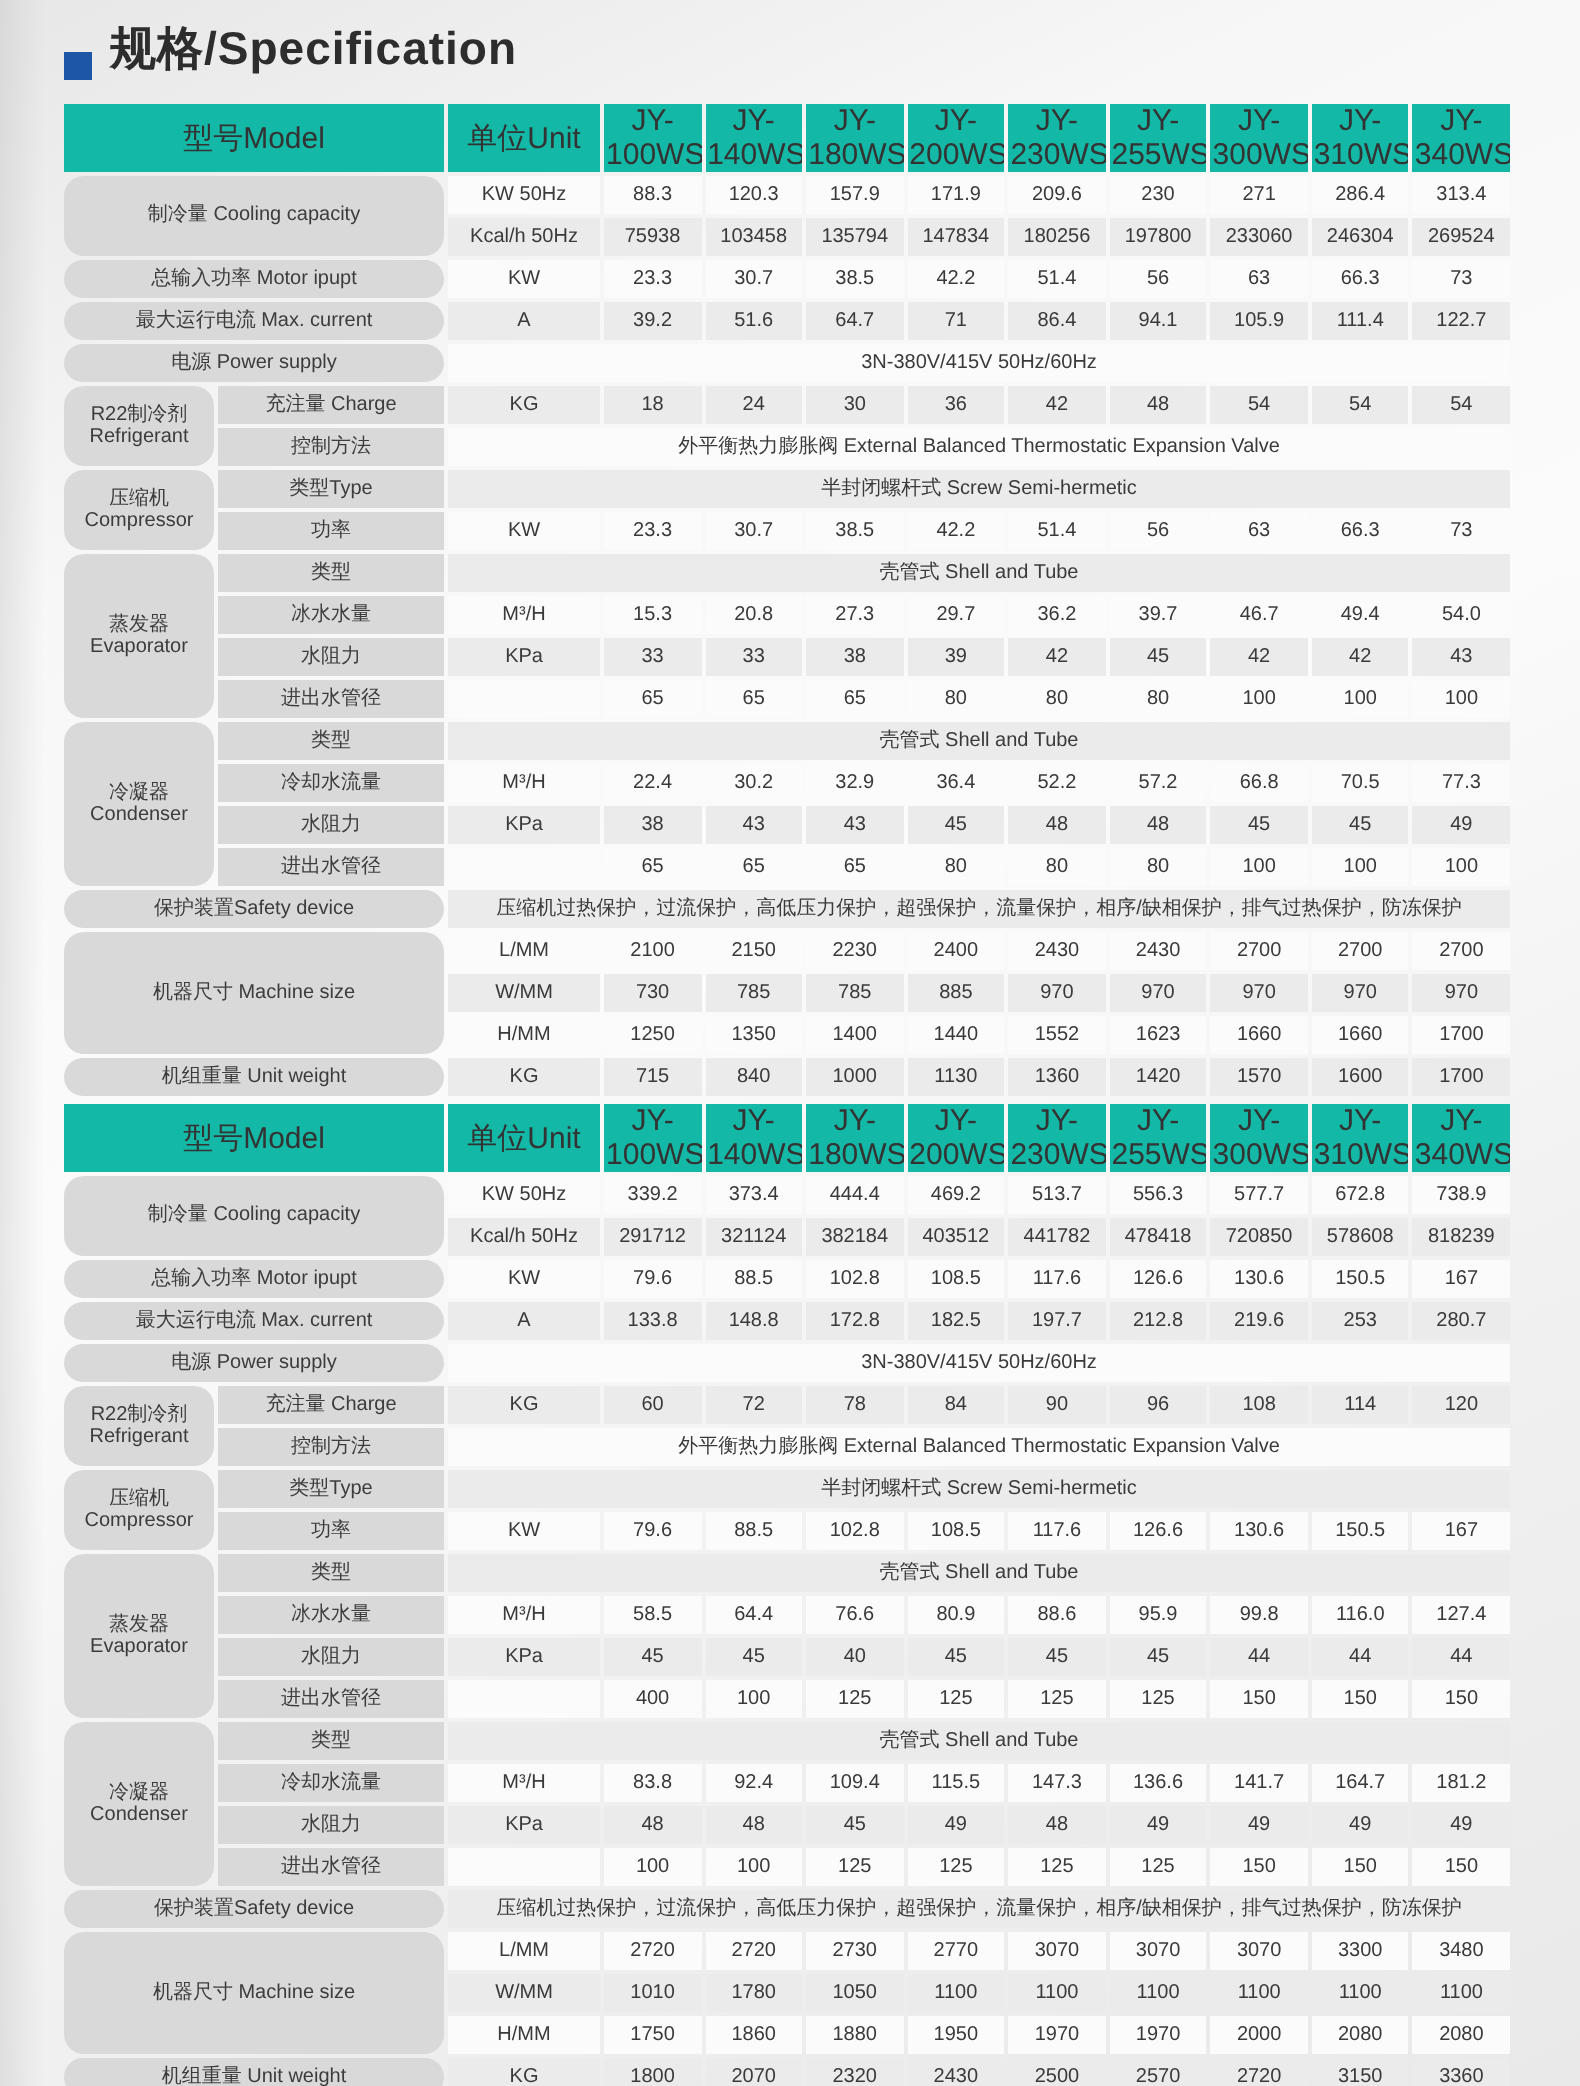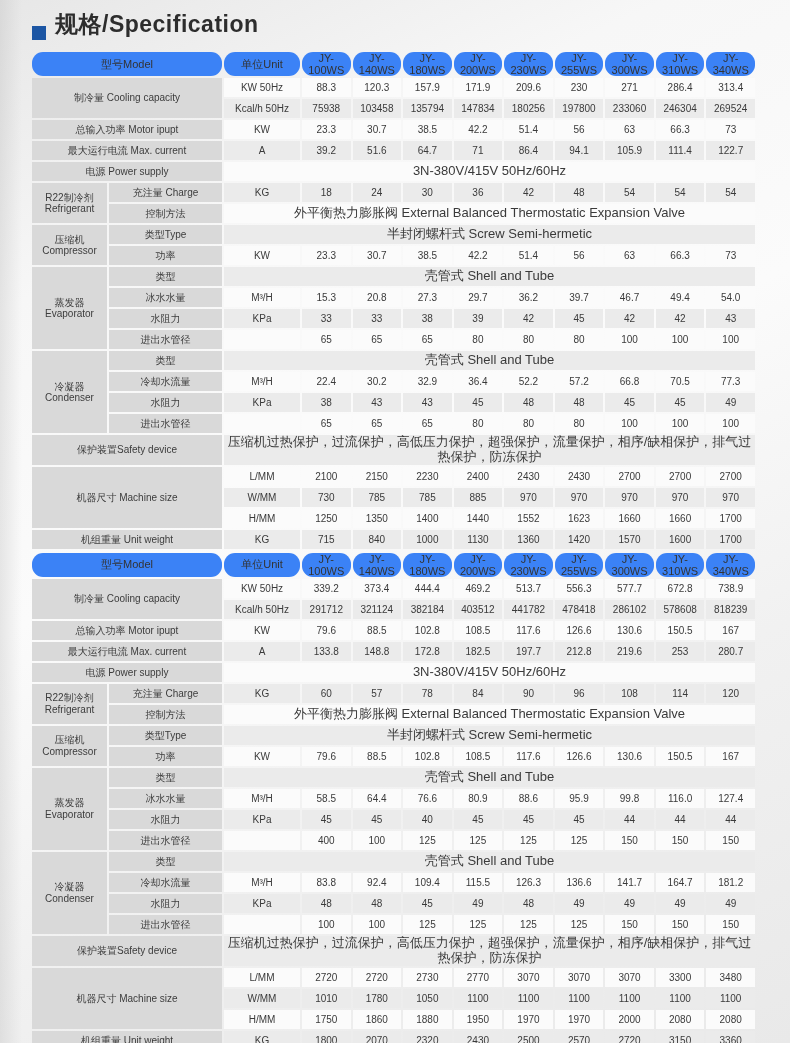--- a/index.html
+++ b/index.html
@@ -11,27 +11,27 @@
   }
   .edge-shade{position:absolute;left:0;top:0;bottom:0;width:22px;
     background:linear-gradient(to right,rgba(190,190,190,.35),rgba(190,190,190,0));pointer-events:none;}
   .page{padding:6px 33px 0 30px;position:relative;}
   .title-bar{display:flex;align-items:flex-end;gap:9px;margin:2px 0 10px 2px;height:32px;}
   .sq{width:14px;height:14px;background:#1c56a4;display:inline-block;margin-top:2px;}
   h1{font-size:23px;font-weight:600;color:#2d2d2d;margin:0;letter-spacing:.5px;}
   table.spec{border-collapse:separate;border-spacing:2px;table-layout:fixed;width:727px;margin:0;}
   .col-g{width:75px;} .col-s{width:113px;} .col-u{width:76px;}
   th,td{padding:0 1px;text-align:center;vertical-align:middle;overflow:hidden;}
-  th{height:22px;background:#3b82f6;font-size:11px;font-weight:normal;color:#333;border-radius:11px;}
+  th{height:22px;background:#14b8a6;font-size:15px;font-weight:normal;color:#333;}
   td{height:19px;font-size:10px;color:#3a3a3a;line-height:1.15;}
   td.lead,td.sub{background:#d9d9d9;color:#3c3c3c;}
-  td.lead{white-space:pre-line;}
+  td.lead{white-space:pre-line;border-radius:10px;}
   td.even{background:#fbfbfb;}
   td.odd{background:#ebebeb;}
-  td.spanc{font-size:13px;}
+  td.spanc{font-size:10px;}
   .footer{width:727px;margin-top:6px;font-size:10px;color:#3b3b3b;white-space:nowrap;overflow:hidden;}
 </style>
 </head>
 <body>
 
 <div class="edge-shade"></div>
 
 <div class="page">
   <div class="title-bar">
     <span class="sq" style="background: rgb(28, 86, 164);"></span>
@@ -356,21 +356,21 @@
             <td class="val even">738.9</td>
           </tr>
           <tr>
             <td class="unit odd">Kcal/h 50Hz</td>
             <td class="val odd">291712</td>
             <td class="val odd">321124</td>
             <td class="val odd">382184</td>
             <td class="val odd">403512</td>
             <td class="val odd">441782</td>
             <td class="val odd">478418</td>
-            <td class="val odd">286102</td>
+            <td class="val odd">720850</td>
             <td class="val odd">578608</td>
             <td class="val odd">818239</td>
           </tr>
           <tr>
             <td class="lead" colspan="2" rowspan="1">总输入功率 Motor ipupt</td>
             <td class="unit even">KW</td>
             <td class="val even">79.6</td>
             <td class="val even">88.5</td>
             <td class="val even">102.8</td>
             <td class="val even">108.5</td>
@@ -396,21 +396,21 @@
           <tr>
             <td class="lead" colspan="2" rowspan="1">电源 Power supply</td>
             <td class="spanc even" colspan="10">3N-380V/415V 50Hz/60Hz</td>
           </tr>
           <tr>
             <td class="lead" colspan="1" rowspan="2">R22制冷剂
 Refrigerant</td>
             <td class="sub">充注量 Charge</td>
             <td class="unit odd">KG</td>
             <td class="val odd">60</td>
-            <td class="val odd">57</td>
+            <td class="val odd">72</td>
             <td class="val odd">78</td>
             <td class="val odd">84</td>
             <td class="val odd">90</td>
             <td class="val odd">96</td>
             <td class="val odd">108</td>
             <td class="val odd">114</td>
             <td class="val odd">120</td>
           </tr>
           <tr>
             <td class="sub">控制方法</td>
@@ -486,21 +486,21 @@
             <td class="sub">类型</td>
             <td class="spanc odd" colspan="10">壳管式 Shell and Tube</td>
           </tr>
           <tr>
             <td class="sub">冷却水流量</td>
             <td class="unit even">M³/H</td>
             <td class="val even">83.8</td>
             <td class="val even">92.4</td>
             <td class="val even">109.4</td>
             <td class="val even">115.5</td>
-            <td class="val even">126.3</td>
+            <td class="val even">147.3</td>
             <td class="val even">136.6</td>
             <td class="val even">141.7</td>
             <td class="val even">164.7</td>
             <td class="val even">181.2</td>
           </tr>
           <tr>
             <td class="sub">水阻力</td>
             <td class="unit odd">KPa</td>
             <td class="val odd">48</td>
             <td class="val odd">48</td>

